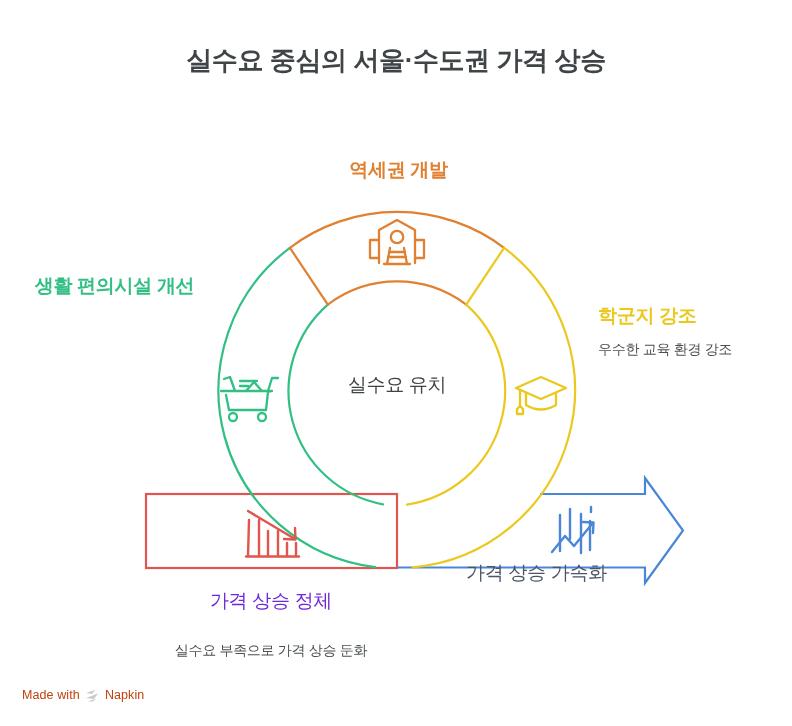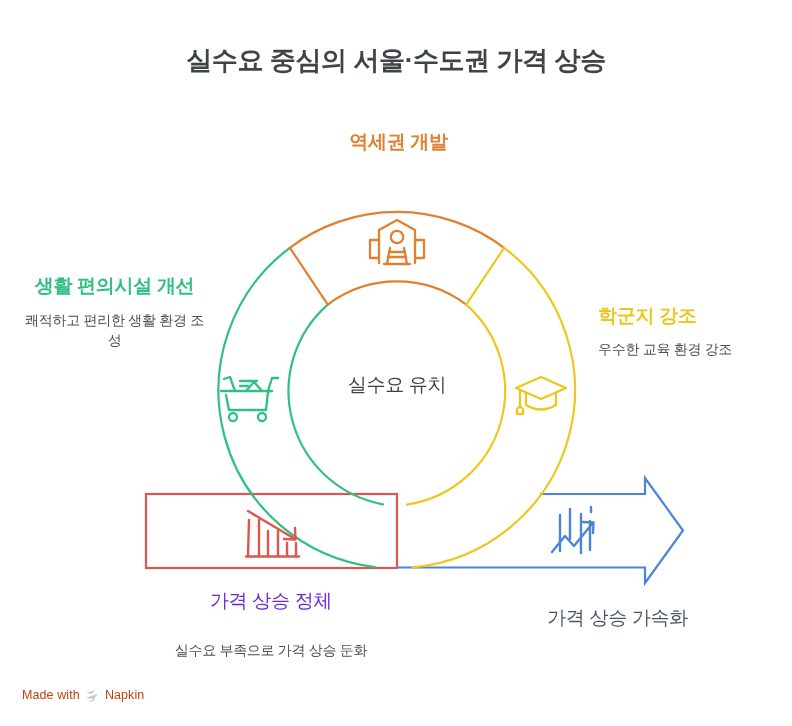--- a/index.html
+++ b/index.html
@@ -17,40 +17,40 @@
     text-align:center;
     font-size:26px;font-weight:bold;color:#3f4446;
     letter-spacing:-0.4px;
   }
 
   .lbl-title{font-size:19px;font-weight:bold;letter-spacing:-0.3px;line-height:1.35;}
   .lbl-sub{font-size:14px;color:#4a4f52;line-height:1.45;letter-spacing:-0.3px;}
 
   
   .node-top{position:absolute;left:296px;top:129px;width:205px;text-align:center;}
-  .node-top .lbl-title{color:#e08030;}
+  .node-top .lbl-title{color:#e08030;margin-top:28px;}
   .node-top .lbl-sub{margin-top:9px;}
 
   
   .node-left{position:absolute;left:22px;top:273px;width:185px;text-align:center;}
   .node-left .lbl-title{color:#31bf84;}
   .node-left .lbl-sub{margin-top:11px;}
 
   
   .node-right{position:absolute;left:598px;top:303px;width:200px;text-align:left;}
   .node-right .lbl-title{color:#ebc81e;}
   .node-right .lbl-sub{margin-top:10px;}
 
   
   .node-bl{position:absolute;left:166px;top:588px;width:210px;text-align:center;}
   .node-bl .lbl-title{color:#6d28d9;font-weight:normal;font-size:19px;}
   .node-bl .lbl-sub{margin-top:26px;}
 
   
-  .node-br{position:absolute;left:466px;top:605px;width:222px;text-align:right;}
+  .node-br{position:absolute;left:466px;top:560px;width:222px;text-align:left;}
   .node-br .lbl-title{color:#4b5566;font-weight:normal;font-size:19px;}
   .node-br .lbl-sub{margin-top:9px;}
 
   .center-text{
     position:absolute;left:297px;top:372px;width:200px;
     text-align:center;font-size:19px;color:#3f4446;letter-spacing:-0.3px;
   }
 
   .watermark{
     position:absolute;left:22px;top:688px;
@@ -139,21 +139,20 @@
       <path d="M 583 522 L 593.5 522.5 L 593 533"></path>
     </g>
   </svg>
 
   <div class="node-top">
     <div class="lbl-title">역세권 개발</div>
   </div>
 
   <div class="node-left">
     <div class="lbl-title">생활 편의시설 개선</div>
-    <div class="lbl-sub">쾌적하고 편리한 생활 환경 조성</div>
   </div>
 
   <div class="node-right">
     <div class="lbl-title">학군지 강조</div>
     <div class="lbl-sub">우수한 교육 환경 강조</div>
   </div>
 
   <div class="node-bl">
     <div class="lbl-title">가격 상승 정체</div>
     <div class="lbl-sub">실수요 부족으로 가격 상승 둔화</div>

